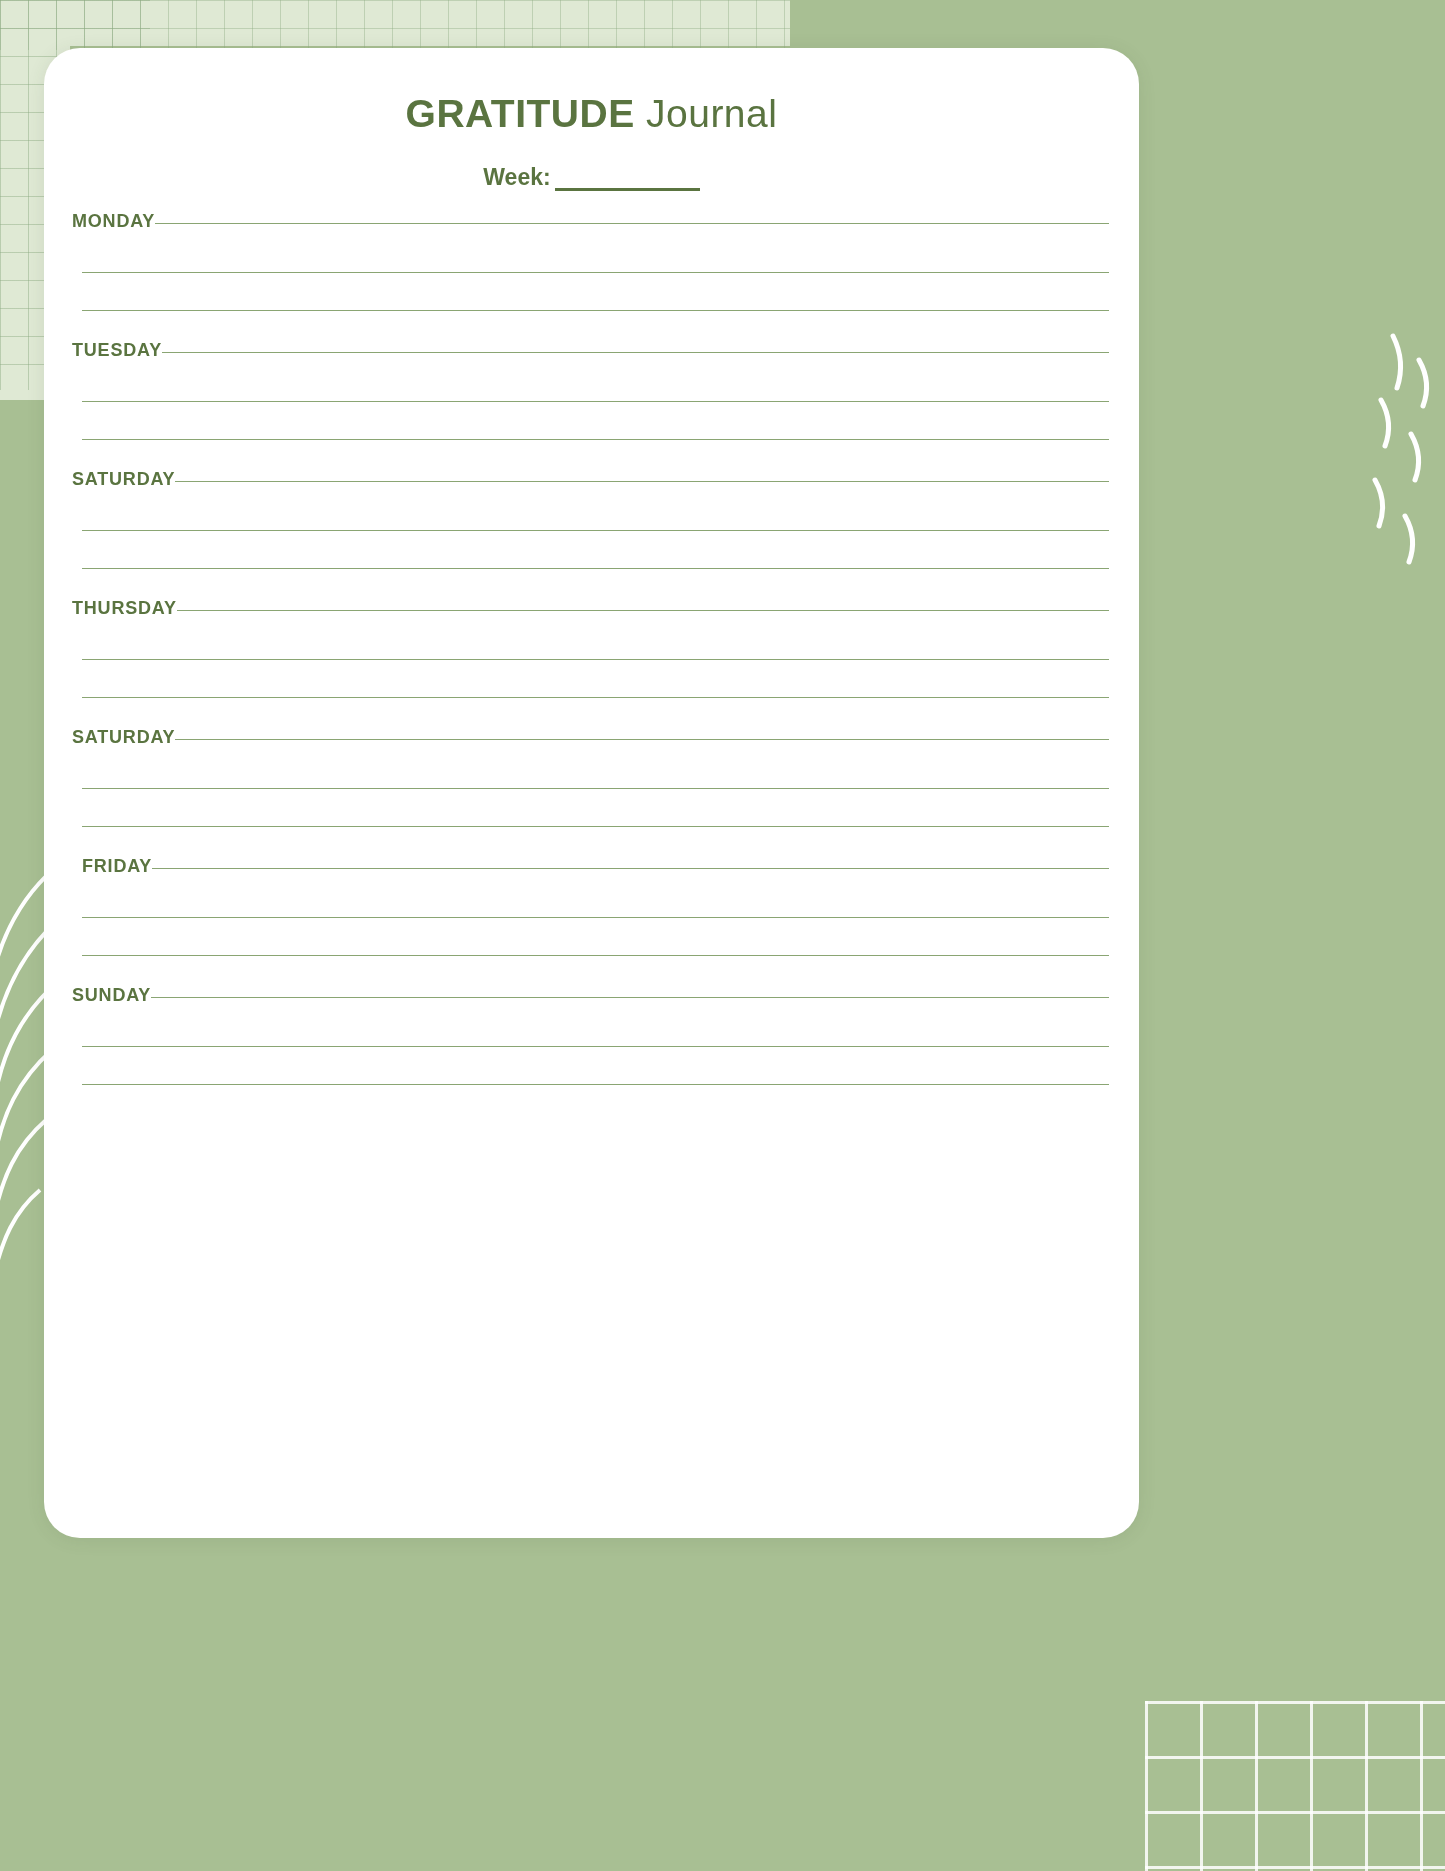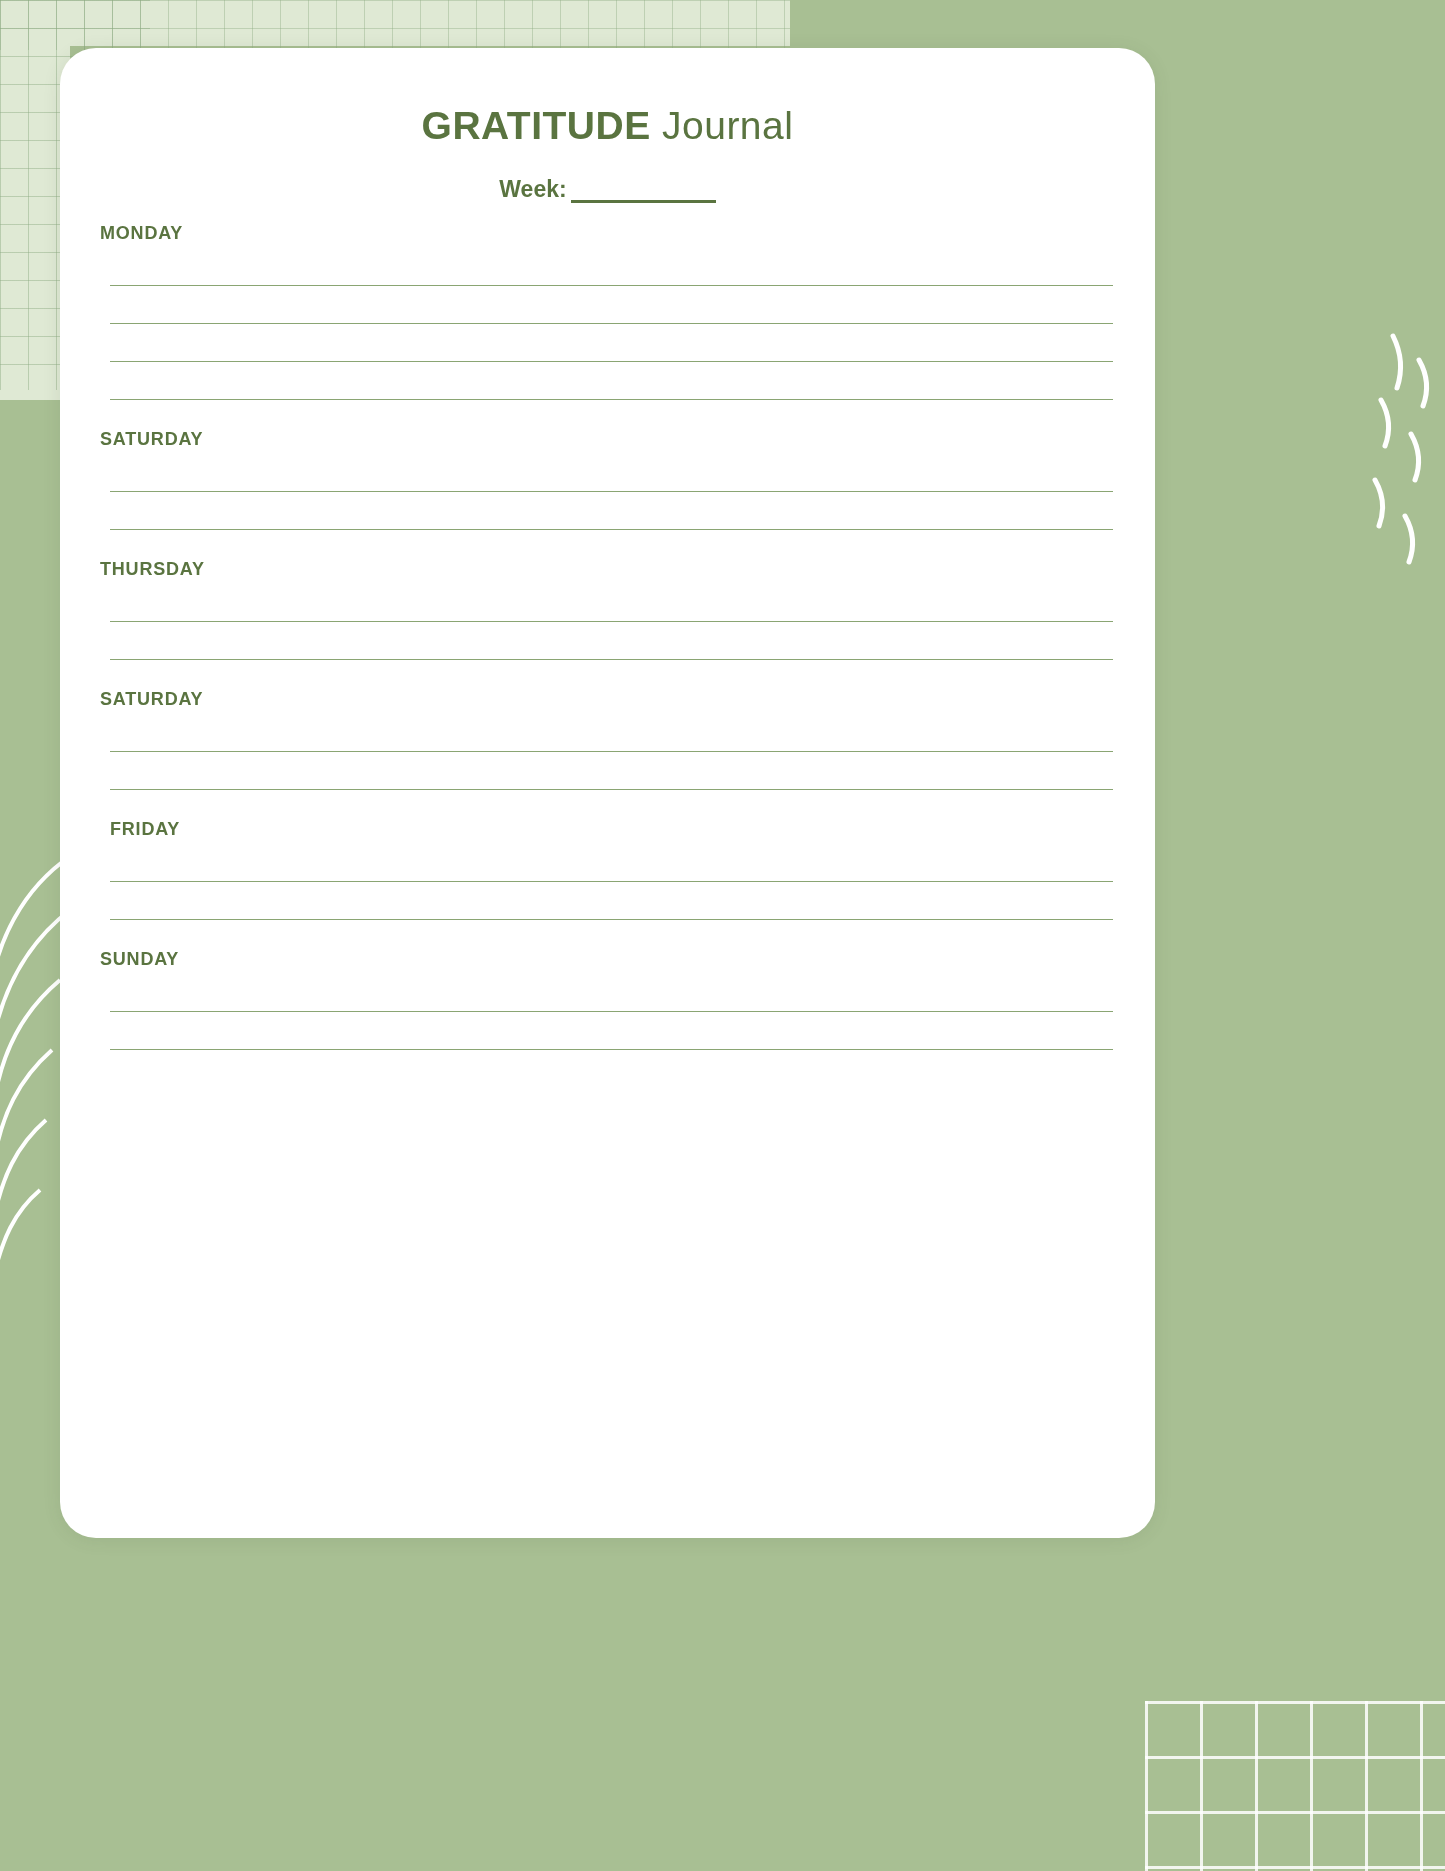--- a/index.html
+++ b/index.html
@@ -82,28 +82,28 @@
     position: absolute;
     right: 8px;
     top: 330px;
     width: 80px;
     height: 280px;
   }
 
   
   .sheet {
     position: absolute;
-    left: 60px;
+    left: 44px;
     top: 48px;
     width: 1095px;
     height: 1490px;
     background: #ffffff;
     border-radius: 36px;
     box-shadow: 0 2px 18px rgba(60,80,50,0.10);
-    padding: 12px;
+    padding: 0;
     box-sizing: border-box;
   }
 
   .title {
     text-align: center;
     margin: 0;
     padding-top: 44px;
     font-size: 39px;
     font-weight: bold;
     color: #5a7440;
@@ -141,22 +141,21 @@
 
   .days {
     margin-top: 20px;
     padding: 0 30px 0 28px;
   }
   .day-block {
     margin-bottom: 29px;
   }
   .day-first-row {
     display: flex;
-    align-items: flex-start;
-    flex-direction: column;
+    align-items: center;
   }
   .day-name {
     font-size: 18px;
     font-weight: bold;
     color: #5a7440;
     letter-spacing: 0.8px;
     white-space: nowrap;
     padding-bottom: 3px;
   }
   .day-name.indent {
@@ -220,20 +219,24 @@
     <div class="day-block">
       <div class="day-first-row">
         <span class="day-name">MONDAY</span>
         <span class="rule"></span>
       </div>
       <div class="rule-row"></div>
       <div class="rule-row"></div>
     </div>
 
     <div class="day-block">
+      <div class="day-first-row">
+        <span class="day-name">TUESDAY</span>
+        <span class="rule"></span>
+      </div>
       <div class="rule-row"></div>
       <div class="rule-row"></div>
     </div>
 
     <div class="day-block">
       <div class="day-first-row">
         <span class="day-name">SATURDAY</span>
         <span class="rule"></span>
       </div>
       <div class="rule-row"></div>

